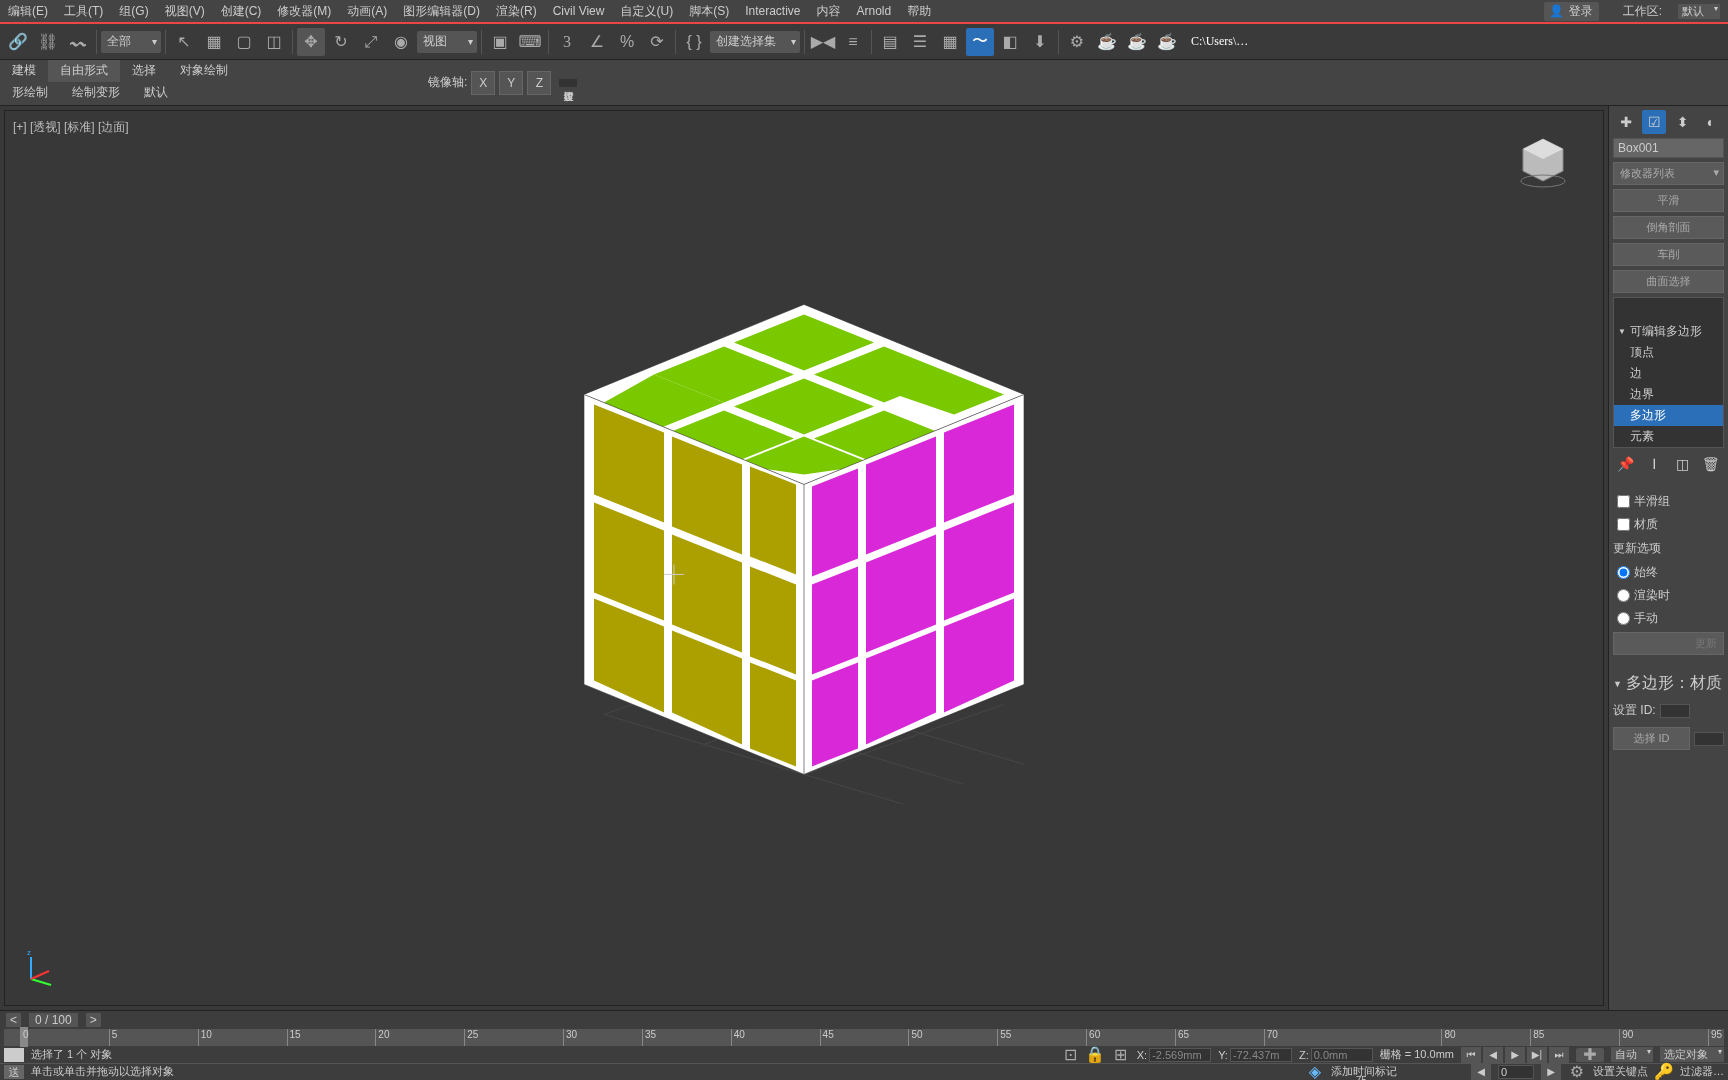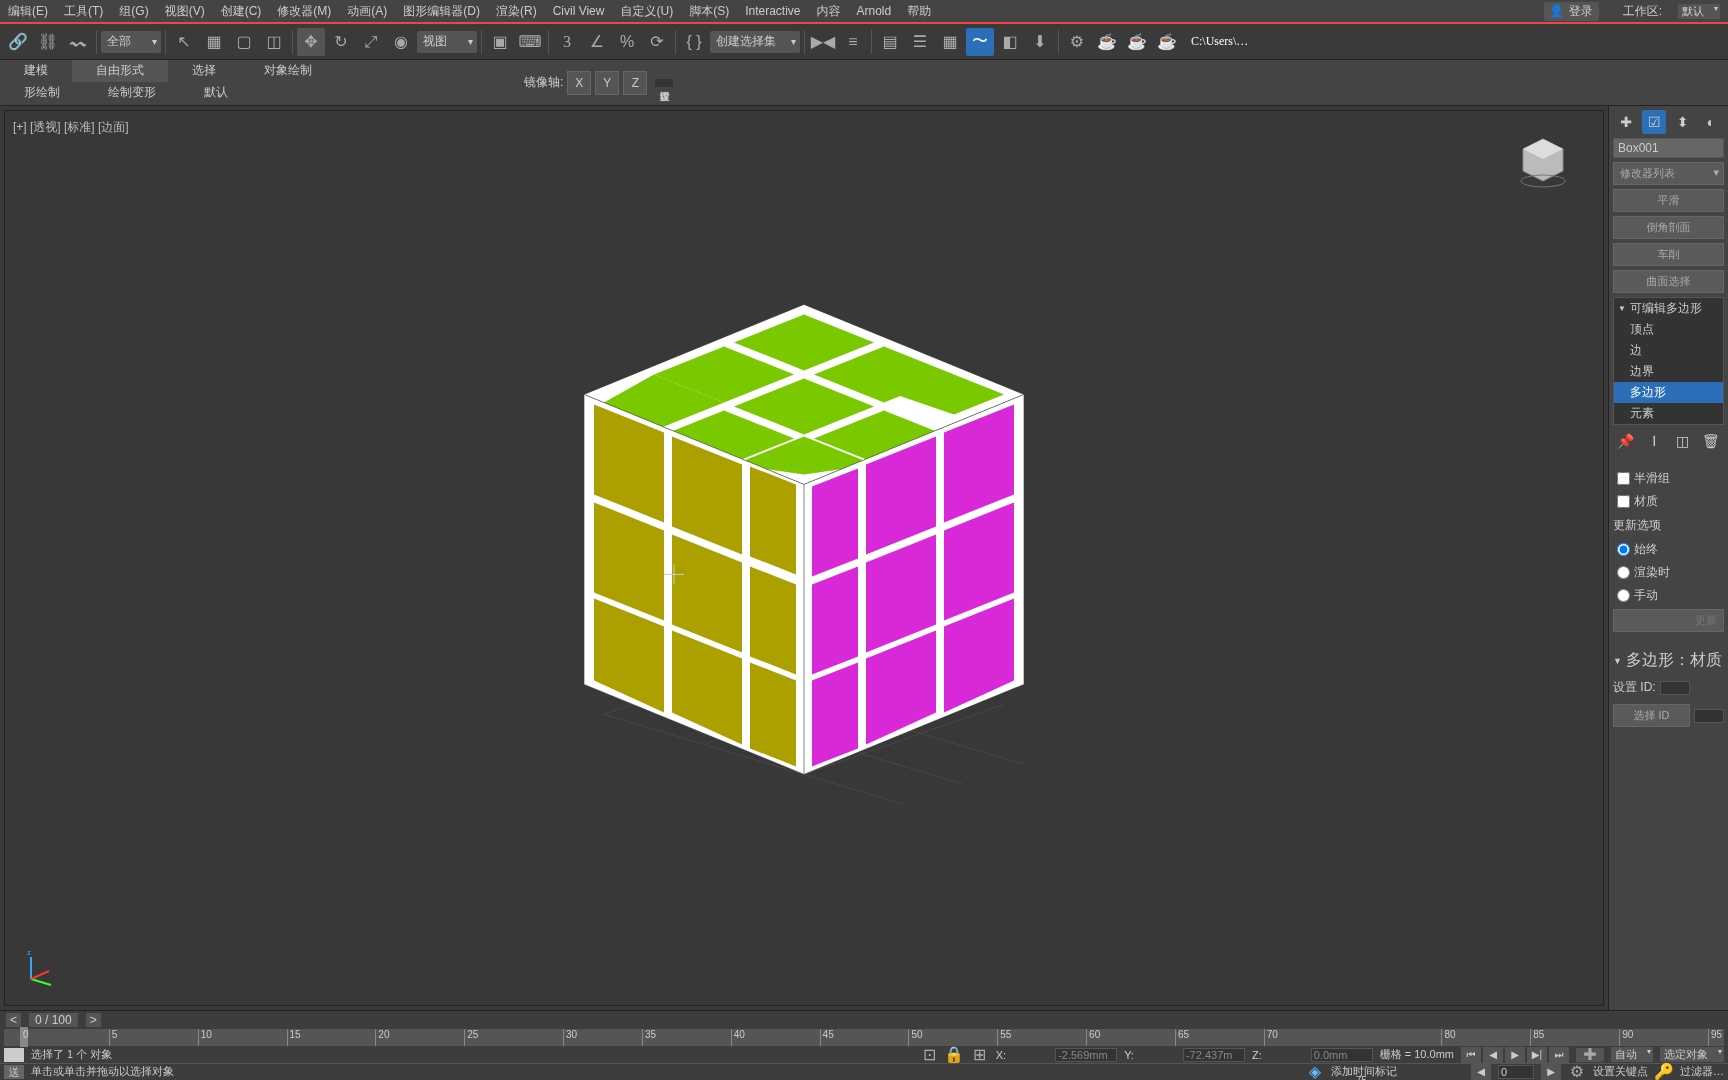--- a/index.html
+++ b/index.html
@@ -10,21 +10,21 @@
 .menubar .workspace { margin-left: 8px; }
 .toolbar { height: 36px; background: #3a3a3a; display: flex; align-items: center; border-bottom: 1px solid #222; padding: 0 4px; gap: 2px; }
 .tool-icon { width: 28px; height: 28px; display: flex; align-items: center; justify-content: center; border-radius: 2px; cursor: pointer; font-size: 16px; color: #aaa; }
 .tool-sep { width: 1px; height: 24px; background: #555; margin: 0 2px; }
 .tool-dropdown { background: #555; height: 22px; padding: 0 20px 0 6px; position: relative; color: #ccc; border-radius: 2px; min-width: 60px; display: flex; align-items: center; }
 .tool-dropdown::after { content: '▾'; position: absolute; right: 4px; font-size: 10px; }
 .path-label { color: #ffffff; padding-left: 8px; font-family: Liberation Serif, serif; }
 .ribbon { height: 46px; background: #444; display: flex; border-bottom: 1px solid #222; }
 .ribbon-tabs { display: flex; flex-direction: column; }
 .ribbon-tabrow { display: flex; height: 22px; }
-.ribbon-tab { padding: 2px 24px; cursor: pointer; }
+.ribbon-tab { padding: 2px 12px; cursor: pointer; }
 .ribbon-tab.active { background: #555; }
 .ribbon-subrow { display: flex; height: 22px; }
 .mirror-group { display: flex; align-items: center; gap: 4px; padding: 0 8px; margin-left: 180px; }
 .mirror-label { writing-mode: vertical-rl; font-size: 10px; background: #333; padding: 4px 2px; margin-left: 4px; }
 .axis-btn { width: 24px; height: 24px; background: #555; display: flex; align-items: center; justify-content: center; cursor: pointer; border: 1px solid #666; }
 .main-area { display: flex; height: calc(100% - 24px - 36px - 46px - 70px); }
 .viewport { flex: 1; background: #383838; position: relative; border: 1px solid #222; margin: 4px; }
 .vp-label { position: absolute; top: 8px; left: 8px; color: #bbb; font-size: 12px; }
 .vp-cube { position: absolute; top: 20px; right: 30px; width: 60px; height: 60px; }
 .axis-gizmo { position: absolute; bottom: 16px; left: 16px; width: 40px; height: 40px; }
@@ -33,36 +33,36 @@
 .rp-icons { display: flex; gap: 2px; justify-content: space-around; }
 .rp-icon { width: 24px; height: 24px; display: flex; align-items: center; justify-content: center; cursor: pointer; font-size: 14px; border-radius: 2px; }
 .rp-icon.active { background: #2a6fb8; }
 .rp-input { background: #666; border: 1px solid #555; color: #ccc; padding: 2px 4px; width: 100%; font-size: 12px; }
 .rp-btn { background: #5a5a5a; border: 1px solid #666; color: #aaa; padding: 3px 2px; text-align: center; cursor: pointer; font-size: 11px; }
 .rp-heading { font-size: 16px; padding: 2px 0; display: flex; align-items: center; gap: 4px; }
 .rp-heading::before { content: '▼'; font-size: 9px; }
 .mod-list { background: #333; border: 1px solid #555; }
 .mod-item { padding: 2px 4px 2px 16px; cursor: pointer; }
 .mod-item.selected { background: #2a6fb8; color: #fff; }
-.mod-parent { padding: 2px 4px; font-weight: normal; display: flex; align-items: center; gap: 4px; }
+.mod-parent { padding: 2px 4px; font-weight: normal; display: flex; align-items: center; gap: 4px; margin-top: 23px; }
 .mod-parent::before { content: '▼'; font-size: 8px; }
 .rp-radio { display: flex; align-items: center; gap: 4px; padding: 1px 4px; }
 .rp-radio input { margin: 0; }
 .rp-check { display: flex; align-items: center; gap: 4px; padding: 1px 4px; }
 .rp-label-row { display: flex; align-items: center; gap: 4px; padding: 2px 0; }
 .bottom-area { height: 70px; background: #3d3d3d; border-top: 1px solid #222; display: flex; flex-direction: column; }
 .timeline-head { display: flex; align-items: center; height: 18px; padding: 0 6px; gap: 8px; }
 .frame-box { background: #555; padding: 0 6px; }
 .timeline-ruler { height: 18px; position: relative; background: #555; margin: 0 4px; }
 .timeline-ruler .tick { position: absolute; top: 0; bottom: 0; border-left: 1px solid #888; font-size: 10px; padding-left: 2px; color: #ccc; }
 .timeline-slider-head { position: absolute; top: -2px; left: 16px; width: 8px; height: 20px; background: #888; }
 .status-row { display: flex; align-items: center; height: 17px; padding: 0 4px; gap: 7px; font-size: 11px; }
 .status-row.second { border-top: 1px solid #555; }
 .coord { display: flex; align-items: center; gap: 2px; }
-.coord input { background: #333; border: 1px solid #555; color: #888; width: 62px; padding: 0 2px; font-size: 11px; margin-left: 47px; }
+.coord input { background: #333; border: 1px solid #555; color: #888; width: 62px; padding: 0 2px; font-size: 11px; }
 .play-controls { display: flex; gap: 2px; }
 .play-btn { width: 20px; height: 16px; background: #555; display: flex; align-items: center; justify-content: center; cursor: pointer; font-size: 10px; }
 .mini-dropdown { background: #555; padding: 0 16px 0 4px; position: relative; font-size: 11px; }
 .mini-dropdown::after { content: '▾'; position: absolute; right: 2px; font-size: 8px; }
 .small-input { background: #333; border: 1px solid #555; color: #ccc; width: 36px; padding: 0 2px; font-size: 11px; }
 svg { display: block; }
 </style>
 </head>
 <body>
 

